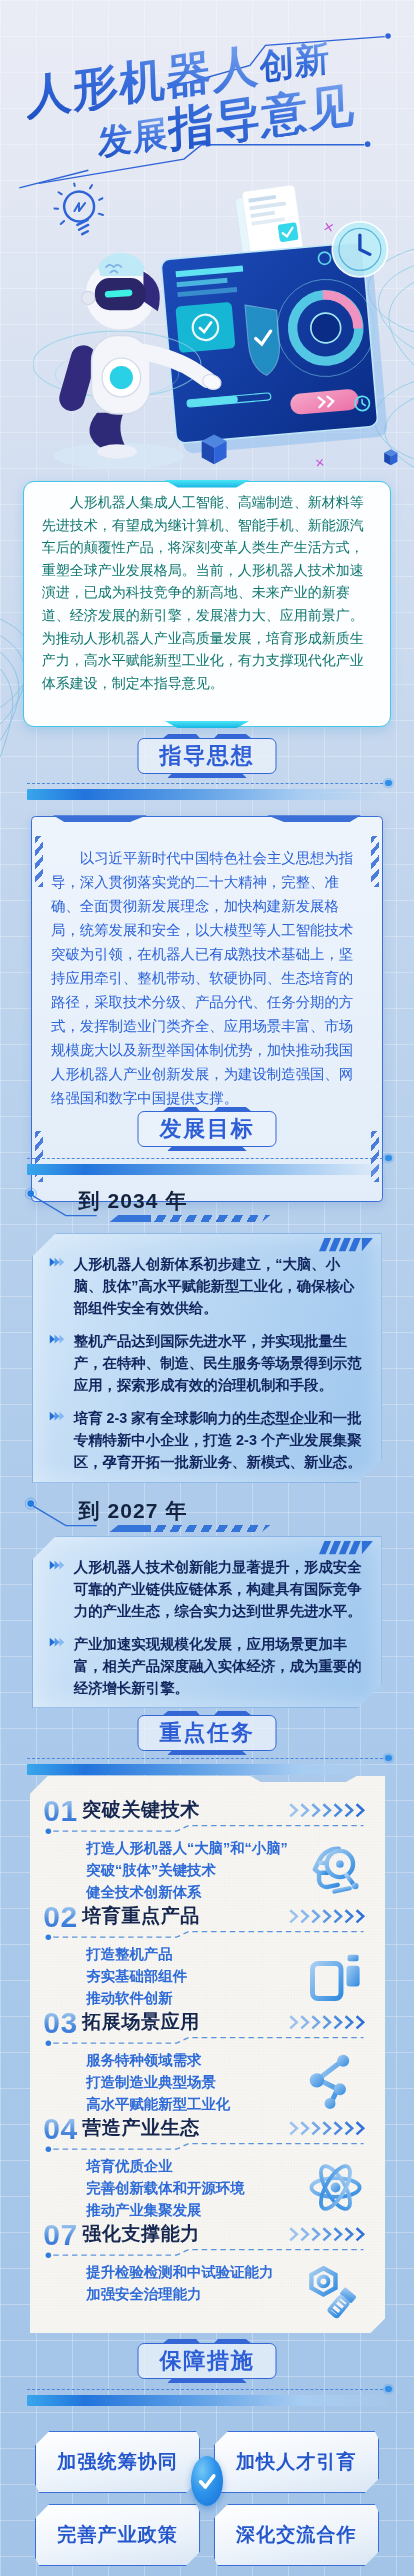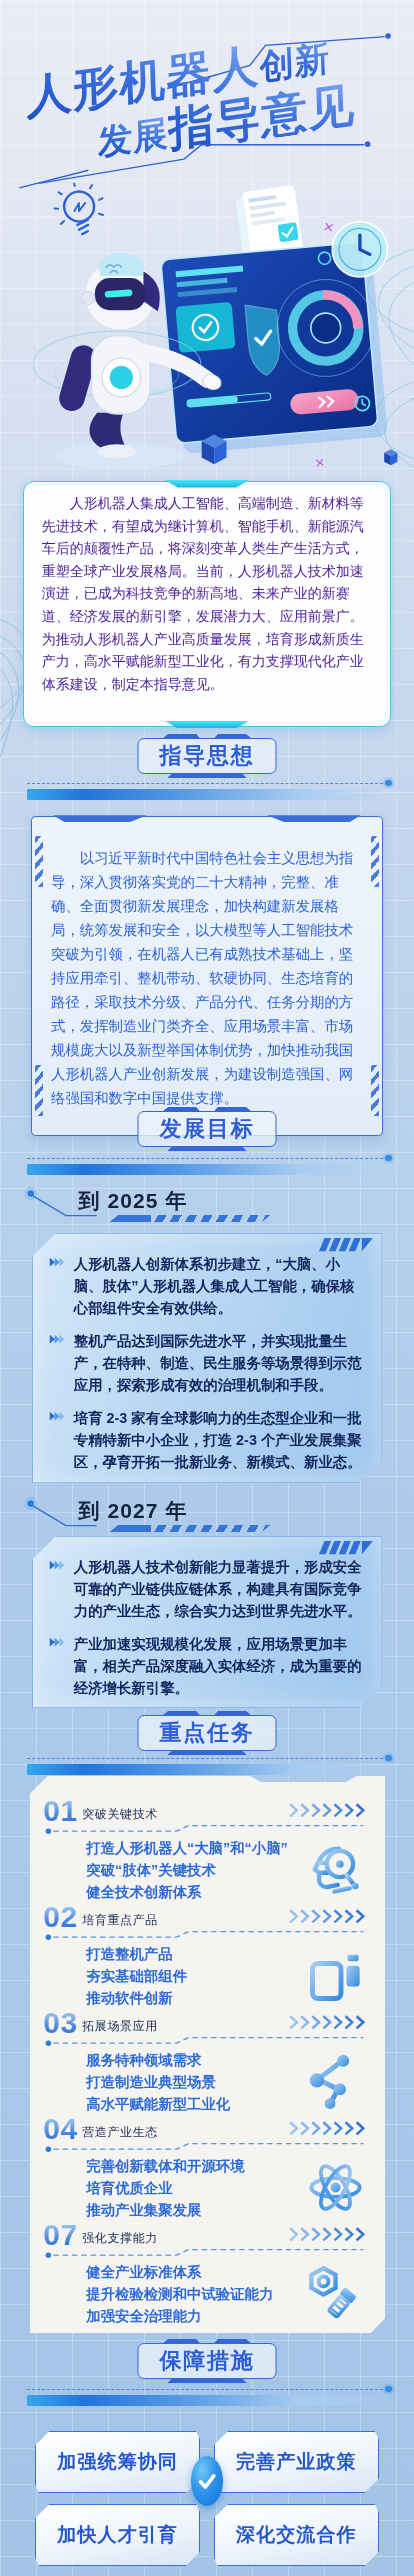--- a/index.html
+++ b/index.html
@@ -26,21 +26,21 @@
   }
   .cross{position:absolute;font-weight:bold;color:#c43fd6;opacity:.85;}
 
   
   .intro-panel{position:absolute;top:481px;left:23px;width:368px;height:246px;background:#fcfeff;
     border:1.7px solid #44c7e6;border-radius:11px;box-shadow:0 3.3px 11px rgba(80,160,220,.28);}
   .tab-t,.tab-b{position:absolute;left:50%;transform:translateX(-50%);width:86px;height:7.7px;
     background:linear-gradient(180deg,#4ae5f4,#17b4e4);}
   .tab-t{top:-2.2px;clip-path:polygon(0 0,100% 0,84% 100%,16% 100%);}
   .tab-b{bottom:-2.2px;clip-path:polygon(0 0,100% 0,84% 100%,16% 100%);}
-  .intro-text{margin:10px 17.7px;font-size:14px;line-height:22.6px;color:#4c1d95;text-indent:2em;font-weight:500;}
+  .intro-text{margin:10px 17.7px;font-size:14px;line-height:22.6px;color:#0f766e;text-indent:2em;font-weight:500;font-family:Liberation Mono, monospace;}
 
   
   .badge{position:absolute;left:50%;transform:translateX(-50%);width:139px;height:36px;
     border:1.7px solid #3566d6;border-radius:6.6px;background:rgba(235,242,250,.78);
     display:flex;align-items:center;justify-content:center;}
   .badge .orn-t{position:absolute;top:-5px;left:50%;transform:translateX(-50%);width:66%;height:5px;background:#3566d6;
     clip-path:polygon(0 100%,7% 0,38% 0,42% 80%,58% 80%,62% 0,93% 0,100% 100%);}
   .badge .orn-b{position:absolute;bottom:-5px;left:50%;transform:translateX(-50%);width:58%;height:4.4px;background:#3566d6;
     clip-path:polygon(6% 0,94% 0,100% 100%,0 100%);}
   .badge .txt{font-size:22px;font-weight:bold;color:#2d5ed6;letter-spacing:1.7px;}
@@ -79,42 +79,42 @@
     background-image:radial-gradient(rgba(110,110,100,.07) 0.6px,rgba(0,0,0,0) 0.6px);background-size:2.8px 2.8px;
     clip-path:polygon(0 17.7px,17.7px 0,62% 0,65% 6px,89% 6px,92% 0,100% 0,100% calc(100% - 14.4px),calc(100% - 14.4px) 100%,0 100%);
     box-shadow:0 4.4px 14.4px rgba(90,130,180,.35);}
   .task{position:relative;height:106px;padding:2.2px 0 0 13.3px;}
   .t-head{display:flex;align-items:flex-end;height:26.5px;}
   .t-num{font-size:30px;font-weight:800;line-height:25.4px;letter-spacing:0.6px;color:#4f8cdd;}
   @supports (-webkit-background-clip: text){
     .t-num{background:linear-gradient(180deg,#a8cef2 0%,#4f8cdd 60%,#2f6fd8 100%);
       -webkit-background-clip:text;background-clip:text;-webkit-text-fill-color:transparent;}
   }
-  .t-ttl{font-size:12px;font-weight:normal;color:#15264f;margin-left:4.4px;padding-bottom:1.1px;letter-spacing:0.6px;}
+  .t-ttl{font-size:19px;font-weight:bold;color:#15264f;margin-left:4.4px;padding-bottom:1.1px;letter-spacing:0.6px;}
   .t-chev{position:absolute;right:14.4px;top:6.6px;}
   .t-points{margin:2.2px 0 0 43px;width:260px;}
   .t-points div{font-size:14.4px;font-weight:bold;color:#2e6bd8;line-height:22px;}
   .t-icon{position:absolute;right:21px;top:46px;}
 
   
   .cards{position:absolute;top:2431px;left:35px;width:344px;display:grid;
     grid-template-columns:1fr 1fr;column-gap:13.3px;row-gap:11px;}
   .card{height:62px;position:relative;display:flex;align-items:center;justify-content:center;
     background:linear-gradient(170deg,#ffffff 0%,#eef4fb 55%,#d9e6f4 100%);
     border:1.7px solid #3a6fd8;
     clip-path:polygon(14.4px 0,calc(100% - 4.4px) 0,100% 8.8px,100% calc(100% - 14.4px),calc(100% - 14.4px) 100%,4.4px 100%,0 calc(100% - 8.8px),0 14.4px);
     box-shadow:0 2.2px 5.5px rgba(80,120,180,.25);}
   .card span{font-size:19px;font-weight:bold;color:#2456cc;letter-spacing:1.1px;}
   .check-badge{position:absolute;top:2456px;left:50%;transform:translateX(-50%);width:32px;height:50px;
     border-radius:50%;z-index:5;display:flex;align-items:center;justify-content:center;
     background:radial-gradient(ellipse at 35% 28%,#72c8f6 0%,#2e93ea 45%,#146fd8 100%);
     box-shadow:0 2.8px 7.7px rgba(30,110,200,.45);}
 
   
-  .guide-panel{position:absolute;top:816px;left:31px;width:352px;height:320px;
+  .guide-panel{position:absolute;top:816px;left:31px;width:352px;height:386px;
     background:linear-gradient(180deg,#eef4fc 0%,#e2edf9 100%);
     border:1.7px solid #3a6fd8;border-radius:4.4px;box-shadow:0 3.3px 10px rgba(90,130,190,.25);}
   .g-tab{position:absolute;top:-1.7px;height:6.6px;background:#3a6fd8;}
   .g-tab.l{left:21px;width:94px;clip-path:polygon(0 0,100% 0,82% 100%,12% 100%);}
   .g-tab.r{right:21px;width:94px;clip-path:polygon(0 0,100% 0,88% 100%,18% 100%);}
   .hatch{position:absolute;width:7.7px;height:51px;opacity:.9;
     background:repeating-linear-gradient(-48deg,#3a6fd8 0 3.9px,rgba(0,0,0,0) 3.9px 8.8px);}
   .hatch.tl{left:3.3px;top:19px;} .hatch.tr{right:3.3px;top:19px;}
   .hatch.bl{left:3.3px;bottom:19px;} .hatch.br{right:3.3px;bottom:19px;}
   .guide-text{margin:29px 19px 0 19px;font-size:14.4px;line-height:24px;color:#2b62d9;text-indent:2em;font-weight:500;}
@@ -291,42 +291,42 @@
     <div class="dash"></div>
     <div class="grad-bar"></div>
   </div>
 
   <div class="mlabel" style="top:1187px;">
     <svg width="73" height="33" viewBox="0 0 132 60">
       <circle cx="10" cy="12" r="6" fill="#1f7ce2"></circle>
       <circle cx="10" cy="12" r="10" fill="none" stroke="#1f7ce2" stroke-width="1.5" opacity="0.5"></circle>
       <path d="M14,16 L74,52 L130,52" fill="none" stroke="#2f6fd8" stroke-width="2.5"></path>
     </svg>
-    <span class="mtext">到 2025 年</span>
+    <span class="mtext">到 2034 年</span>
     <div class="hatch-bar"></div>
   </div>
 
   <div class="gpanel" style="top:1233px;height:250px;">
     <svg class="grill" width="66" height="14.4" viewBox="0 0 120 26">
       <polygon points="118,0 118,24 98,24" fill="#2f6fd8" transform="rotate(180 108 12)"></polygon>
       <g fill="#2f6fd8">
           <polygon points="30,0 42,0 32,24 20,24"></polygon>
           <polygon points="48,0 60,0 50,24 38,24"></polygon>
           <polygon points="66,0 78,0 68,24 56,24"></polygon>
           <polygon points="84,0 96,0 86,24 74,24"></polygon>
         </g>
     </svg>
     <div class="bullets">
       <div class="bullet">
         <svg class="arr" width="22" height="14.4" viewBox="0 0 40 26">
           <polygon points="2,2 15,13 2,24" fill="#1f6fd8"></polygon>
             <polygon points="14,2 27,13 14,24" fill="#3f8ce8" opacity="0.85"></polygon>
             <polygon points="26,2 38,13 26,24" fill="#6aa6ee" opacity="0.7"></polygon>
         </svg>
-        <p>人形机器人创新体系初步建立，“大脑、小脑、肢体”人形机器人集成人工智能，确保核心部组件安全有效供给。</p>
+        <p>人形机器人创新体系初步建立，“大脑、小脑、肢体”高水平赋能新型工业化，确保核心部组件安全有效供给。</p>
       </div>
       <div class="bullet">
         <svg class="arr" width="22" height="14.4" viewBox="0 0 40 26">
           <polygon points="2,2 15,13 2,24" fill="#1f6fd8"></polygon>
             <polygon points="14,2 27,13 14,24" fill="#3f8ce8" opacity="0.85"></polygon>
             <polygon points="26,2 38,13 26,24" fill="#6aa6ee" opacity="0.7"></polygon>
         </svg>
         <p>整机产品达到国际先进水平，并实现批量生产，在特种、制造、民生服务等场景得到示范应用，探索形成有效的治理机制和手段。</p>
       </div>
       <div class="bullet">
@@ -530,22 +530,22 @@
             <path d="M84,4 l12,11 l-12,11" stroke="#4a8ade"></path>
             <path d="M104,4 l12,11 l-12,11" stroke="#3c7eda"></path>
             <path d="M124,4 l12,11 l-12,11" stroke="#2f6fd8"></path>
           </g>
       </svg>
       <svg style="margin-left:1.1px;" width="331" height="11" viewBox="0 0 600 20">
         <circle cx="7" cy="13" r="5" fill="#2f7de0"></circle>
         <path d="M16,13 H240 L262,3 H580" fill="none" stroke="#5b93dd" stroke-width="2.5" stroke-dasharray="10 7"></path>
       </svg>
       <div class="t-points">
+        <div>培育优质企业</div>
         <div>完善创新载体和开源环境</div>
-        <div>培育优质企业</div>
         <div>推动产业集聚发展</div>
       </div>
       <svg class="t-icon" width="57" height="57" viewBox="0 0 104 104">
         <defs>
             <linearGradient id="ic4" x1="0" y1="0" x2="1" y2="1">
               <stop offset="0" stop-color="#a8cef2"></stop>
               <stop offset="1" stop-color="#2f8ae0"></stop>
             </linearGradient>
           </defs>
         <g fill="none" stroke="url(#ic4)" stroke-width="7">
@@ -571,21 +571,20 @@
             <path d="M84,4 l12,11 l-12,11" stroke="#4a8ade"></path>
             <path d="M104,4 l12,11 l-12,11" stroke="#3c7eda"></path>
             <path d="M124,4 l12,11 l-12,11" stroke="#2f6fd8"></path>
           </g>
       </svg>
       <svg style="margin-left:1.1px;" width="331" height="11" viewBox="0 0 600 20">
         <circle cx="7" cy="13" r="5" fill="#2f7de0"></circle>
         <path d="M16,13 H240 L262,3 H580" fill="none" stroke="#5b93dd" stroke-width="2.5" stroke-dasharray="10 7"></path>
       </svg>
       <div class="t-points">
-        <div>健全产业标准体系</div>
         <div>提升检验检测和中试验证能力</div>
         <div>加强安全治理能力</div>
       </div>
       <svg class="t-icon" width="57" height="57" viewBox="0 0 104 104">
         <defs>
             <linearGradient id="ic5" x1="0" y1="0" x2="1" y2="1">
               <stop offset="0" stop-color="#a8cef2"></stop>
               <stop offset="1" stop-color="#2f8ae0"></stop>
             </linearGradient>
           </defs>
@@ -608,24 +607,24 @@
   <div class="divider" style="top:2389px;">
     <div class="dash"></div>
     <div class="grad-bar"></div>
   </div>
 
   <div class="cards">
     <div class="card">
       <span>加强统筹协同</span>
     </div>
     <div class="card">
+      <span>加快人才引育</span>
+    </div>
+    <div class="card">
       <span>完善产业政策</span>
-    </div>
-    <div class="card">
-      <span>加快人才引育</span>
     </div>
     <div class="card">
       <span>深化交流合作</span>
     </div>
   </div>
   <div class="check-badge">
     <svg width="24" height="24" viewBox="0 0 60 60">
       <path d="M14,32 L26,45 L47,17" fill="none" stroke="#ffffff" stroke-width="9" stroke-linecap="round" stroke-linejoin="round"></path>
     </svg>
   </div>

